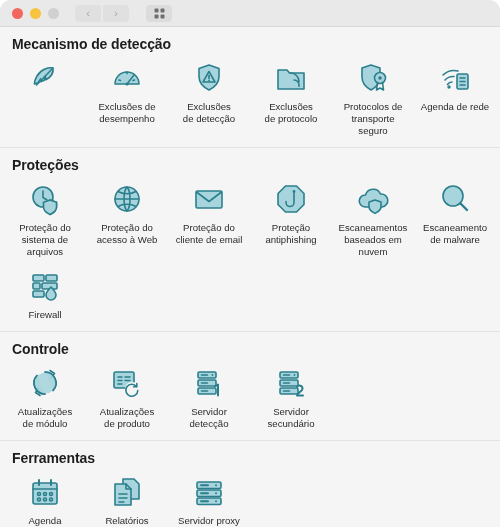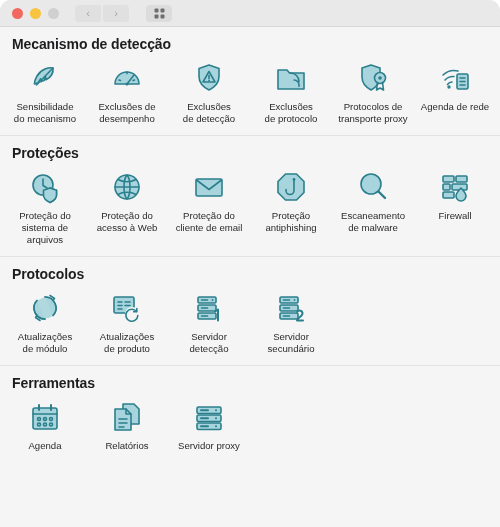--- a/index.html
+++ b/index.html
@@ -130,22 +130,20 @@
   <div class="section">
         <div class="section-head">Mecanismo de detecção</div>
         <div class="grid">
           <div class="cell">
             <div class="ico">
               <svg width="38" height="38" viewBox="0 0 38 38">
                 <path stroke="#2b7f8c" stroke-width="1.6" fill="#a8d5dd" stroke-linejoin="round" stroke-linecap="round" d="M27 9c-4 -1 -12 1 -16 8c-2.6 4.5 -2.6 8 -2.6 8l3.6 -1.2l2.5 -4l0.2 3l3.6 -1.5l1 -4l0.8 3.4c4.8 -2.6 7.5 -7.2 6.9 -11.7z"></path>
            <path stroke="#2b7f8c" stroke-width="1.6" fill="none" stroke-linecap="round" stroke-linejoin="round" d="M27 9L10.5 26"></path>
               </svg>
             </div>
-            <div class="lbl">Sensibilidade
-do mecanismo</div>
           </div>
           <div class="cell">
             <div class="ico">
               <svg width="38" height="38" viewBox="0 0 38 38">
                 <path stroke="#2b7f8c" stroke-width="1.6" fill="#a8d5dd" stroke-linejoin="round" stroke-linecap="round" d="M7 25a12 12 0 1 1 24 0z"></path>
            <path stroke="#2b7f8c" stroke-width="1.6" fill="none" stroke-linecap="round" stroke-linejoin="round" d="M19 25L26 16"></path>
            <circle cx="19" cy="25" r="1.6" fill="#2b7f8c" stroke="none"></circle>
            <path stroke="#2b7f8c" stroke-width="1.6" fill="none" stroke-linecap="round" stroke-linejoin="round" d="M11 21l1.5 .5M19 13v1.6M26.5 21l-1.5 .5"></path>
               </svg>
             </div>
@@ -178,21 +176,21 @@
           <div class="cell">
             <div class="ico">
               <svg width="38" height="38" viewBox="0 0 38 38">
                 <path stroke="#2b7f8c" stroke-width="1.6" fill="#a8d5dd" stroke-linejoin="round" stroke-linecap="round" d="M17 6l9 3v9c0 7 -4.5 10.5 -9 13c-4.5 -2.5 -9 -6 -9 -13V9z"></path>
            <circle cx="26" cy="19" r="5.5" stroke="#2b7f8c" stroke-width="1.6" fill="#a8d5dd" stroke-linejoin="round" stroke-linecap="round"></circle>
            <path stroke="#2b7f8c" stroke-width="1.6" fill="none" stroke-linecap="round" stroke-linejoin="round" d="M23.5 23.5L22.5 31l3.5 -2l3.5 2l-1 -7.5"></path>
            <circle cx="26" cy="19" r="1.8" fill="#2b7f8c" stroke="none"></circle>
               </svg>
             </div>
             <div class="lbl">Protocolos de
-transporte proxy</div>
+transporte seguro</div>
           </div>
           <div class="cell">
             <div class="ico">
               <svg width="38" height="38" viewBox="0 0 38 38">
                 <path stroke="#2b7f8c" stroke-width="1.6" fill="none" stroke-linecap="round" stroke-linejoin="round" d="M7 16a16 16 0 0 1 15 -4M9 21a11 11 0 0 1 9 -3.5M11.5 25.5a6 6 0 0 1 4.5 -2.5"></path>
            <circle cx="13" cy="28" r="1.7" fill="#2b7f8c" stroke="none"></circle>
            <rect x="21" y="15" width="11" height="15" rx="1.5" stroke="#2b7f8c" stroke-width="1.6" fill="#a8d5dd" stroke-linejoin="round" stroke-linecap="round"></rect>
            <path stroke="#2b7f8c" stroke-width="1.6" fill="none" stroke-linecap="round" stroke-linejoin="round" d="M24 19h5M24 22.5h5M24 26h5"></path>
               </svg>
             </div>
@@ -245,20 +243,31 @@
            <path stroke="#2b7f8c" stroke-width="1.6" fill="none" stroke-linecap="round" stroke-linejoin="round" d="M22 11.5v11a4 4 0 0 1 -8 0v-1"></path>
            <circle cx="22" cy="11.5" r="1.4" fill="#2b7f8c" stroke="none"></circle>
               </svg>
             </div>
             <div class="lbl">Proteção
 antiphishing</div>
           </div>
           <div class="cell">
             <div class="ico">
               <svg width="38" height="38" viewBox="0 0 38 38">
+                <path stroke="#2b7f8c" stroke-width="1.6" fill="#a8d5dd" stroke-linejoin="round" stroke-linecap="round" d="M11 27a6 6 0 0 1 0.5 -12a8 8 0 0 1 15 -1a5.5 5.5 0 0 1 1.5 13z"></path>
+           <path stroke="#2b7f8c" stroke-width="1.6" fill="#a8d5dd" stroke-linejoin="round" stroke-linecap="round" d="M21 20l6 2.1v4.6c0 3.5 -3 5.2 -6 6.7c-3 -1.5 -6 -3.2 -6 -6.7v-4.6z"></path>
+              </svg>
+            </div>
+            <div class="lbl">Escaneamentos
+baseados em
+nuvem</div>
+          </div>
+          <div class="cell">
+            <div class="ico">
+              <svg width="38" height="38" viewBox="0 0 38 38">
                 <circle cx="17" cy="16" r="10" stroke="#2b7f8c" stroke-width="1.6" fill="#a8d5dd" stroke-linejoin="round" stroke-linecap="round"></circle>
            <path stroke="#2b7f8c" stroke-width="2.4" stroke-linecap="round" fill="none" d="M24.5 23.5L31 30"></path>
               </svg>
             </div>
             <div class="lbl">Escaneamento
 de malware</div>
           </div>
           <div class="cell">
             <div class="ico">
               <svg width="38" height="38" viewBox="0 0 38 38">
@@ -269,21 +278,21 @@
            <rect x="7" y="24" width="11" height="6" rx="1" stroke="#2b7f8c" stroke-width="1.6" fill="#a8d5dd" stroke-linejoin="round" stroke-linecap="round"></rect>
            <path stroke="#2b7f8c" stroke-width="1.6" fill="#a8d5dd" stroke-linejoin="round" stroke-linecap="round" d="M25 20c3 3.5 5 5.5 5 8a5 5 0 0 1 -10 0c0 -2.5 2 -4.5 5 -8z"></path>
               </svg>
             </div>
             <div class="lbl">Firewall</div>
           </div>
         </div>
       </div>
       <div class="divider"></div>
       <div class="section">
-        <div class="section-head">Protocolos</div>
+        <div class="section-head">Controle</div>
         <div class="grid">
           <div class="cell">
             <div class="ico">
               <svg width="38" height="38" viewBox="0 0 38 38">
                 <path stroke="#2b7f8c" stroke-width="1.6" fill="#a8d5dd" stroke-linejoin="round" stroke-linecap="round" d="M19 8a11 11 0 0 1 8 18.5"></path>
            <path stroke="#2b7f8c" stroke-width="1.6" fill="#a8d5dd" stroke-linejoin="round" stroke-linecap="round" d="M19 30a11 11 0 0 1 -8 -18.5"></path>
            <path stroke="#2b7f8c" stroke-width="1.6" fill="none" stroke-linecap="round" stroke-linejoin="round" d="M24 6.5L28.5 9.5L25.5 13.5"></path>
            <path stroke="#2b7f8c" stroke-width="1.6" fill="none" stroke-linecap="round" stroke-linejoin="round" d="M14 31.5L9.5 28.5L12.5 24.5"></path>
            <path d="M19 8a11 11 0 0 1 8 18.5a11 11 0 0 1 -16 -15z" fill="#a8d5dd" stroke="none" opacity="0.9"></path>
            <path stroke="#2b7f8c" stroke-width="1.6" fill="none" stroke-linecap="round" stroke-linejoin="round" d="M19 8a11 11 0 0 1 8 18.5M19 30a11 11 0 0 1 -8 -18.5"></path>

